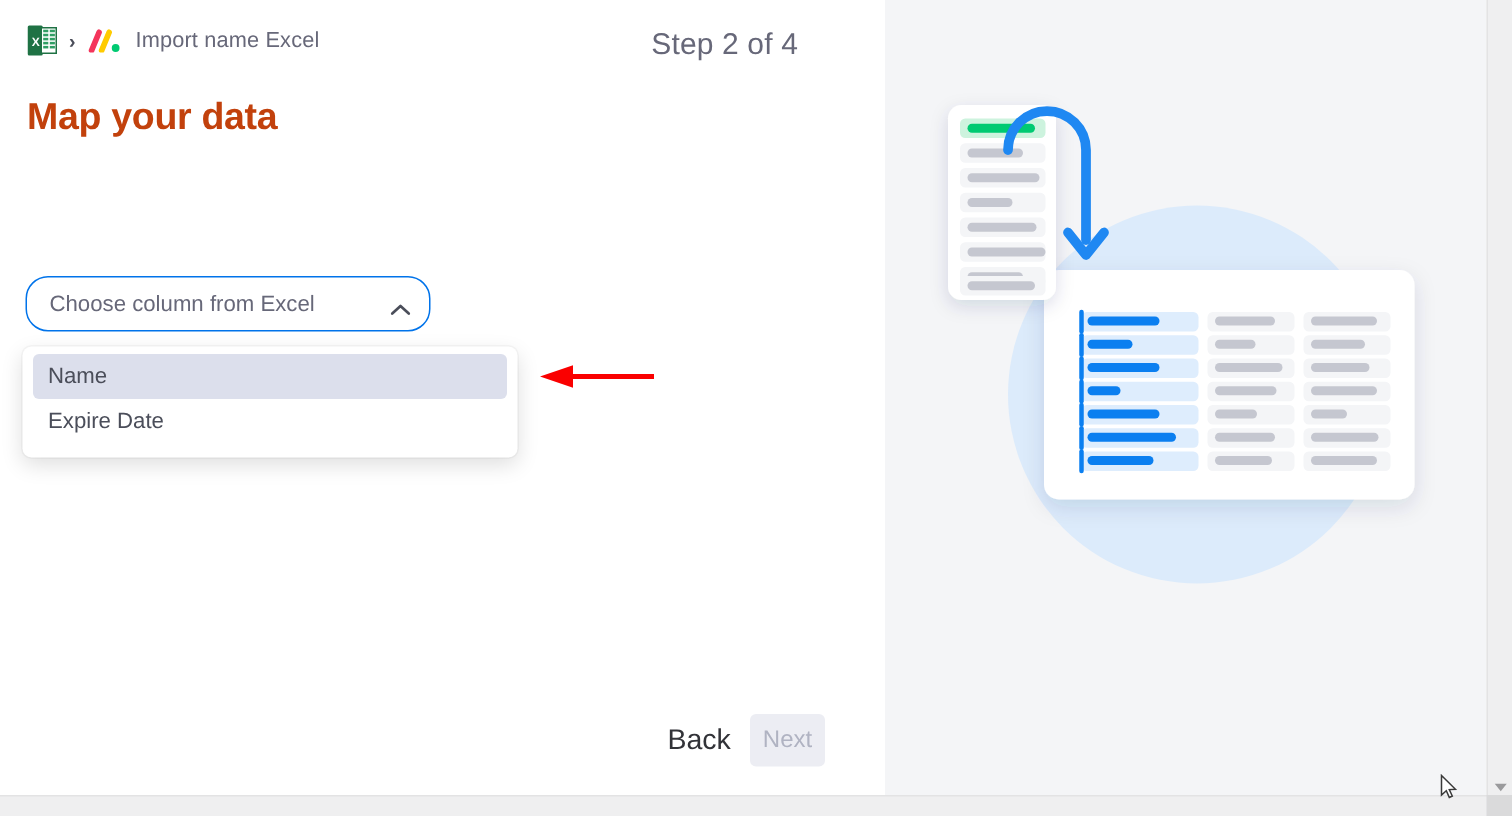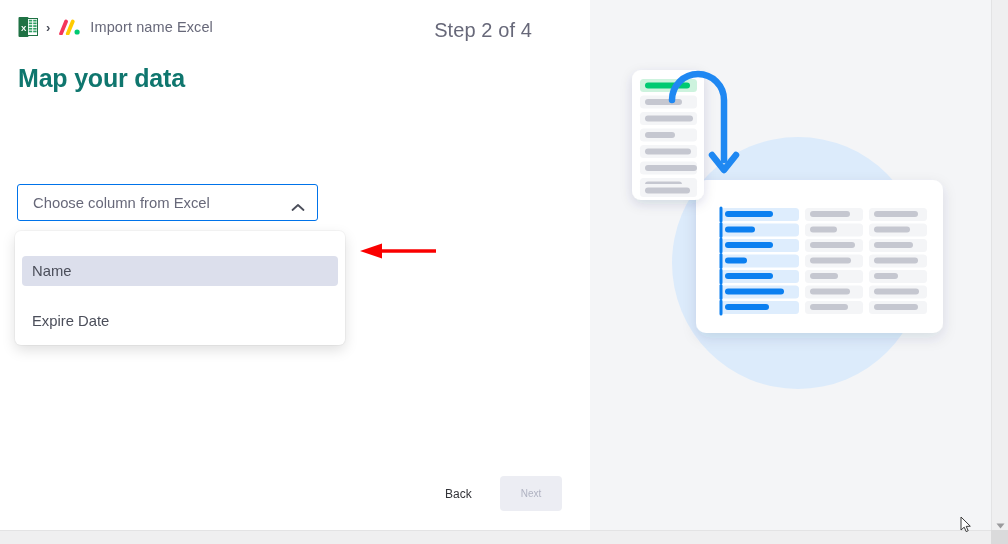--- a/index.html
+++ b/index.html
@@ -30,75 +30,74 @@
     margin-left:2px;
   }
 
   .step-label{
     position:absolute; right:58px; top:19px;
     font-size:20px; color:#676879; letter-spacing:.1px;
   }
 
   .page-title{
     position:absolute; left:18px; top:64px;
-    font-size:25px; font-weight:700; color:#0f766e; letter-spacing:-.2px;
+    font-size:25px; font-weight:700; color:#c2410c; letter-spacing:-.2px;
   }
 
   .page-desc{
     position:absolute; left:18px; top:107px; width:400px;
     font-size:14.8px; line-height:1.6; color:#676879;
   }
 
   
   .select-box{
     position:absolute; left:17px; top:184px;
-    width:301px; height:37px;
-    border:1.6px solid #0073ea; border-radius:3px;
+    width:270px; height:37px;
+    border:1.6px solid #0073ea; border-radius:15px;
     background:#fff;
     display:flex; align-items:center; justify-content:space-between;
     padding:0 12px 0 15px;
     cursor:pointer;
   }
   .select-placeholder{ font-size:14.8px; color:#676879; }
   .chev{ width:14px; height:9px; display:block; }
 
   .menu{
     position:absolute; left:15px; top:231px;
     width:330px;
     background:#fff; border-radius:6px;
     box-shadow:0 5px 14px rgba(0,0,0,.13), 0 0 0 1px rgba(0,0,0,.03);
     padding:5px 7px 9px 7px;
   }
   .menu-item{
     height:30px; display:flex; align-items:center;
     padding:12px 10px; border-radius:4px;
     font-size:14.8px; color:#4b4e5a;
     cursor:pointer;
-    margin-top:20px;
   }
   .menu-item.sel{ background:#dcdfec; }
 
   
   .red-arrow{
     position:absolute; left:358px; top:240px;
     width:80px; height:22px;
   }
 
   
   .btn-back{
     position:absolute; left:437px; top:477px;
     height:33px; display:flex; align-items:center; padding:0 8px;
-    font-size:12px; color:#323338; background:transparent;
+    font-size:19px; color:#323338; background:transparent;
     border:none; border-radius:4px; cursor:pointer;
     font-family:inherit;
   }
   .btn-next{
     position:absolute; left:500px; top:476px;
-    width:62px; height:35px; border:none; border-radius:4px;
-    background:#ecedf3; color:#b0b3c2; font-size:10px;
+    width:50px; height:35px; border:none; border-radius:4px;
+    background:#ecedf3; color:#b0b3c2; font-size:16px;
     cursor:default; font-family:inherit;
   }
 
   
   .right-panel{
     position:absolute; left:590px; top:0; width:401px; height:530px;
     background:#f4f5f7; overflow:hidden;
   }
   .illus{ position:absolute; left:0; top:0; width:401px; height:530px; }
 

